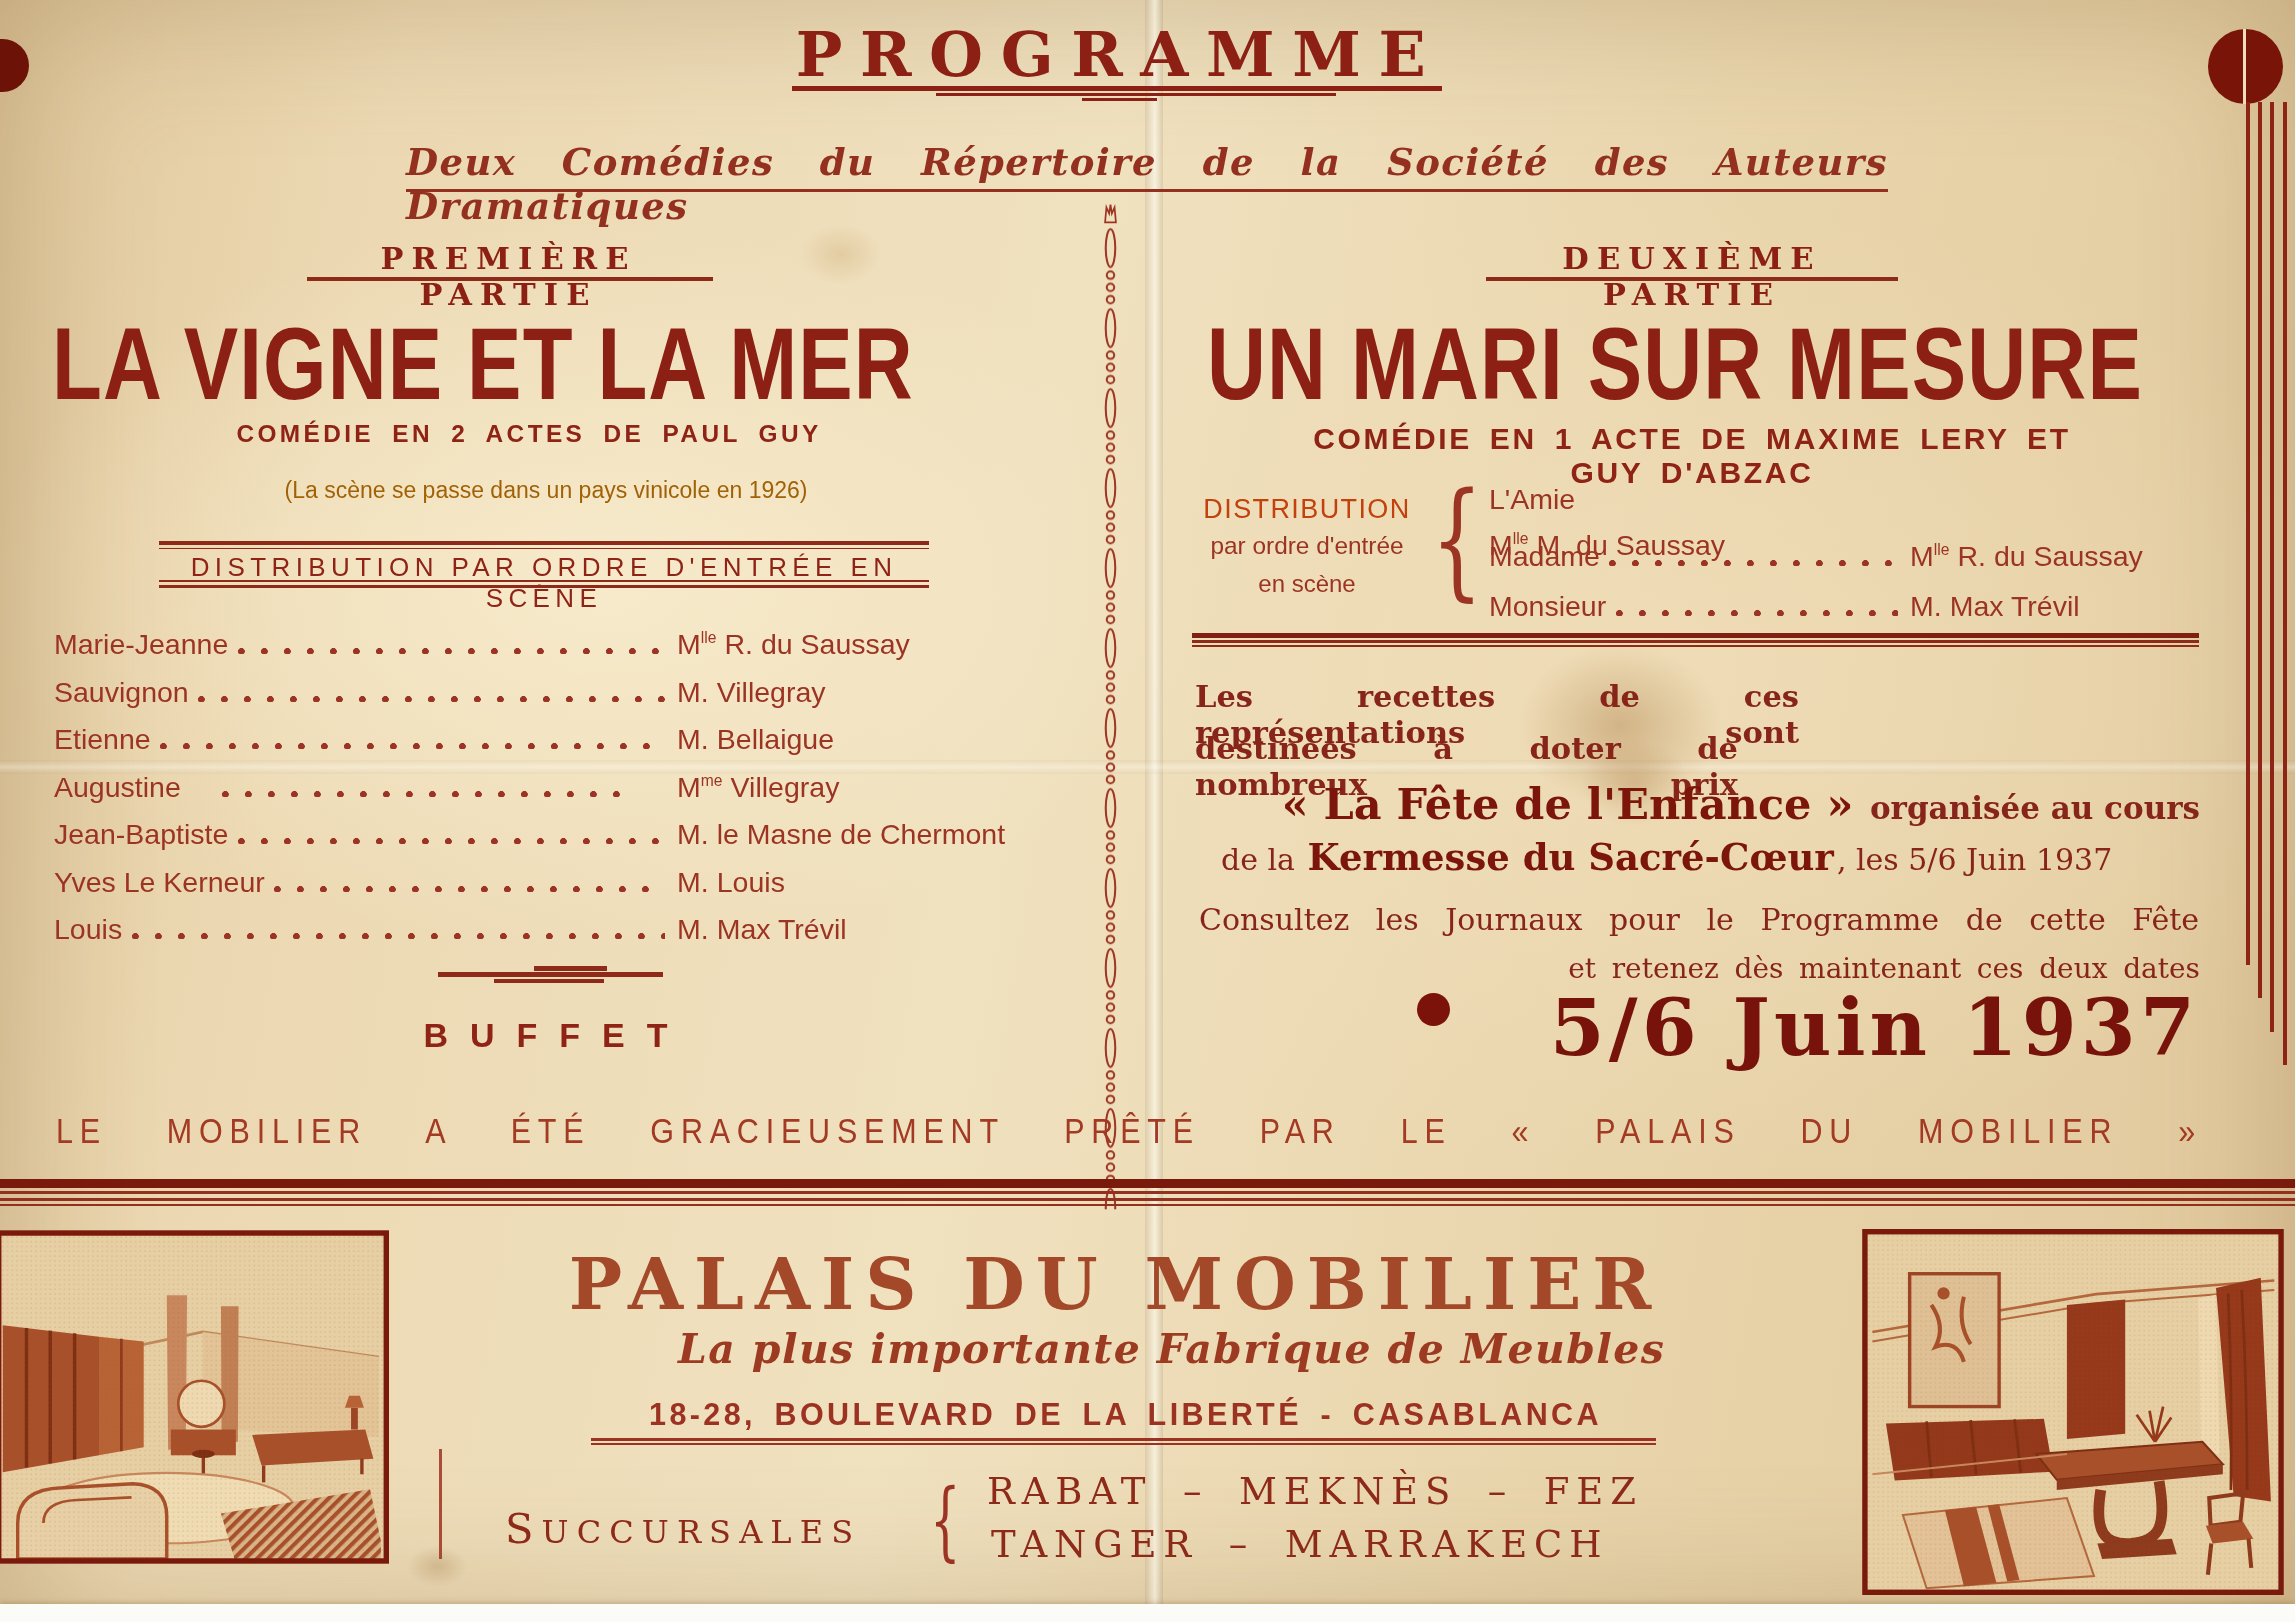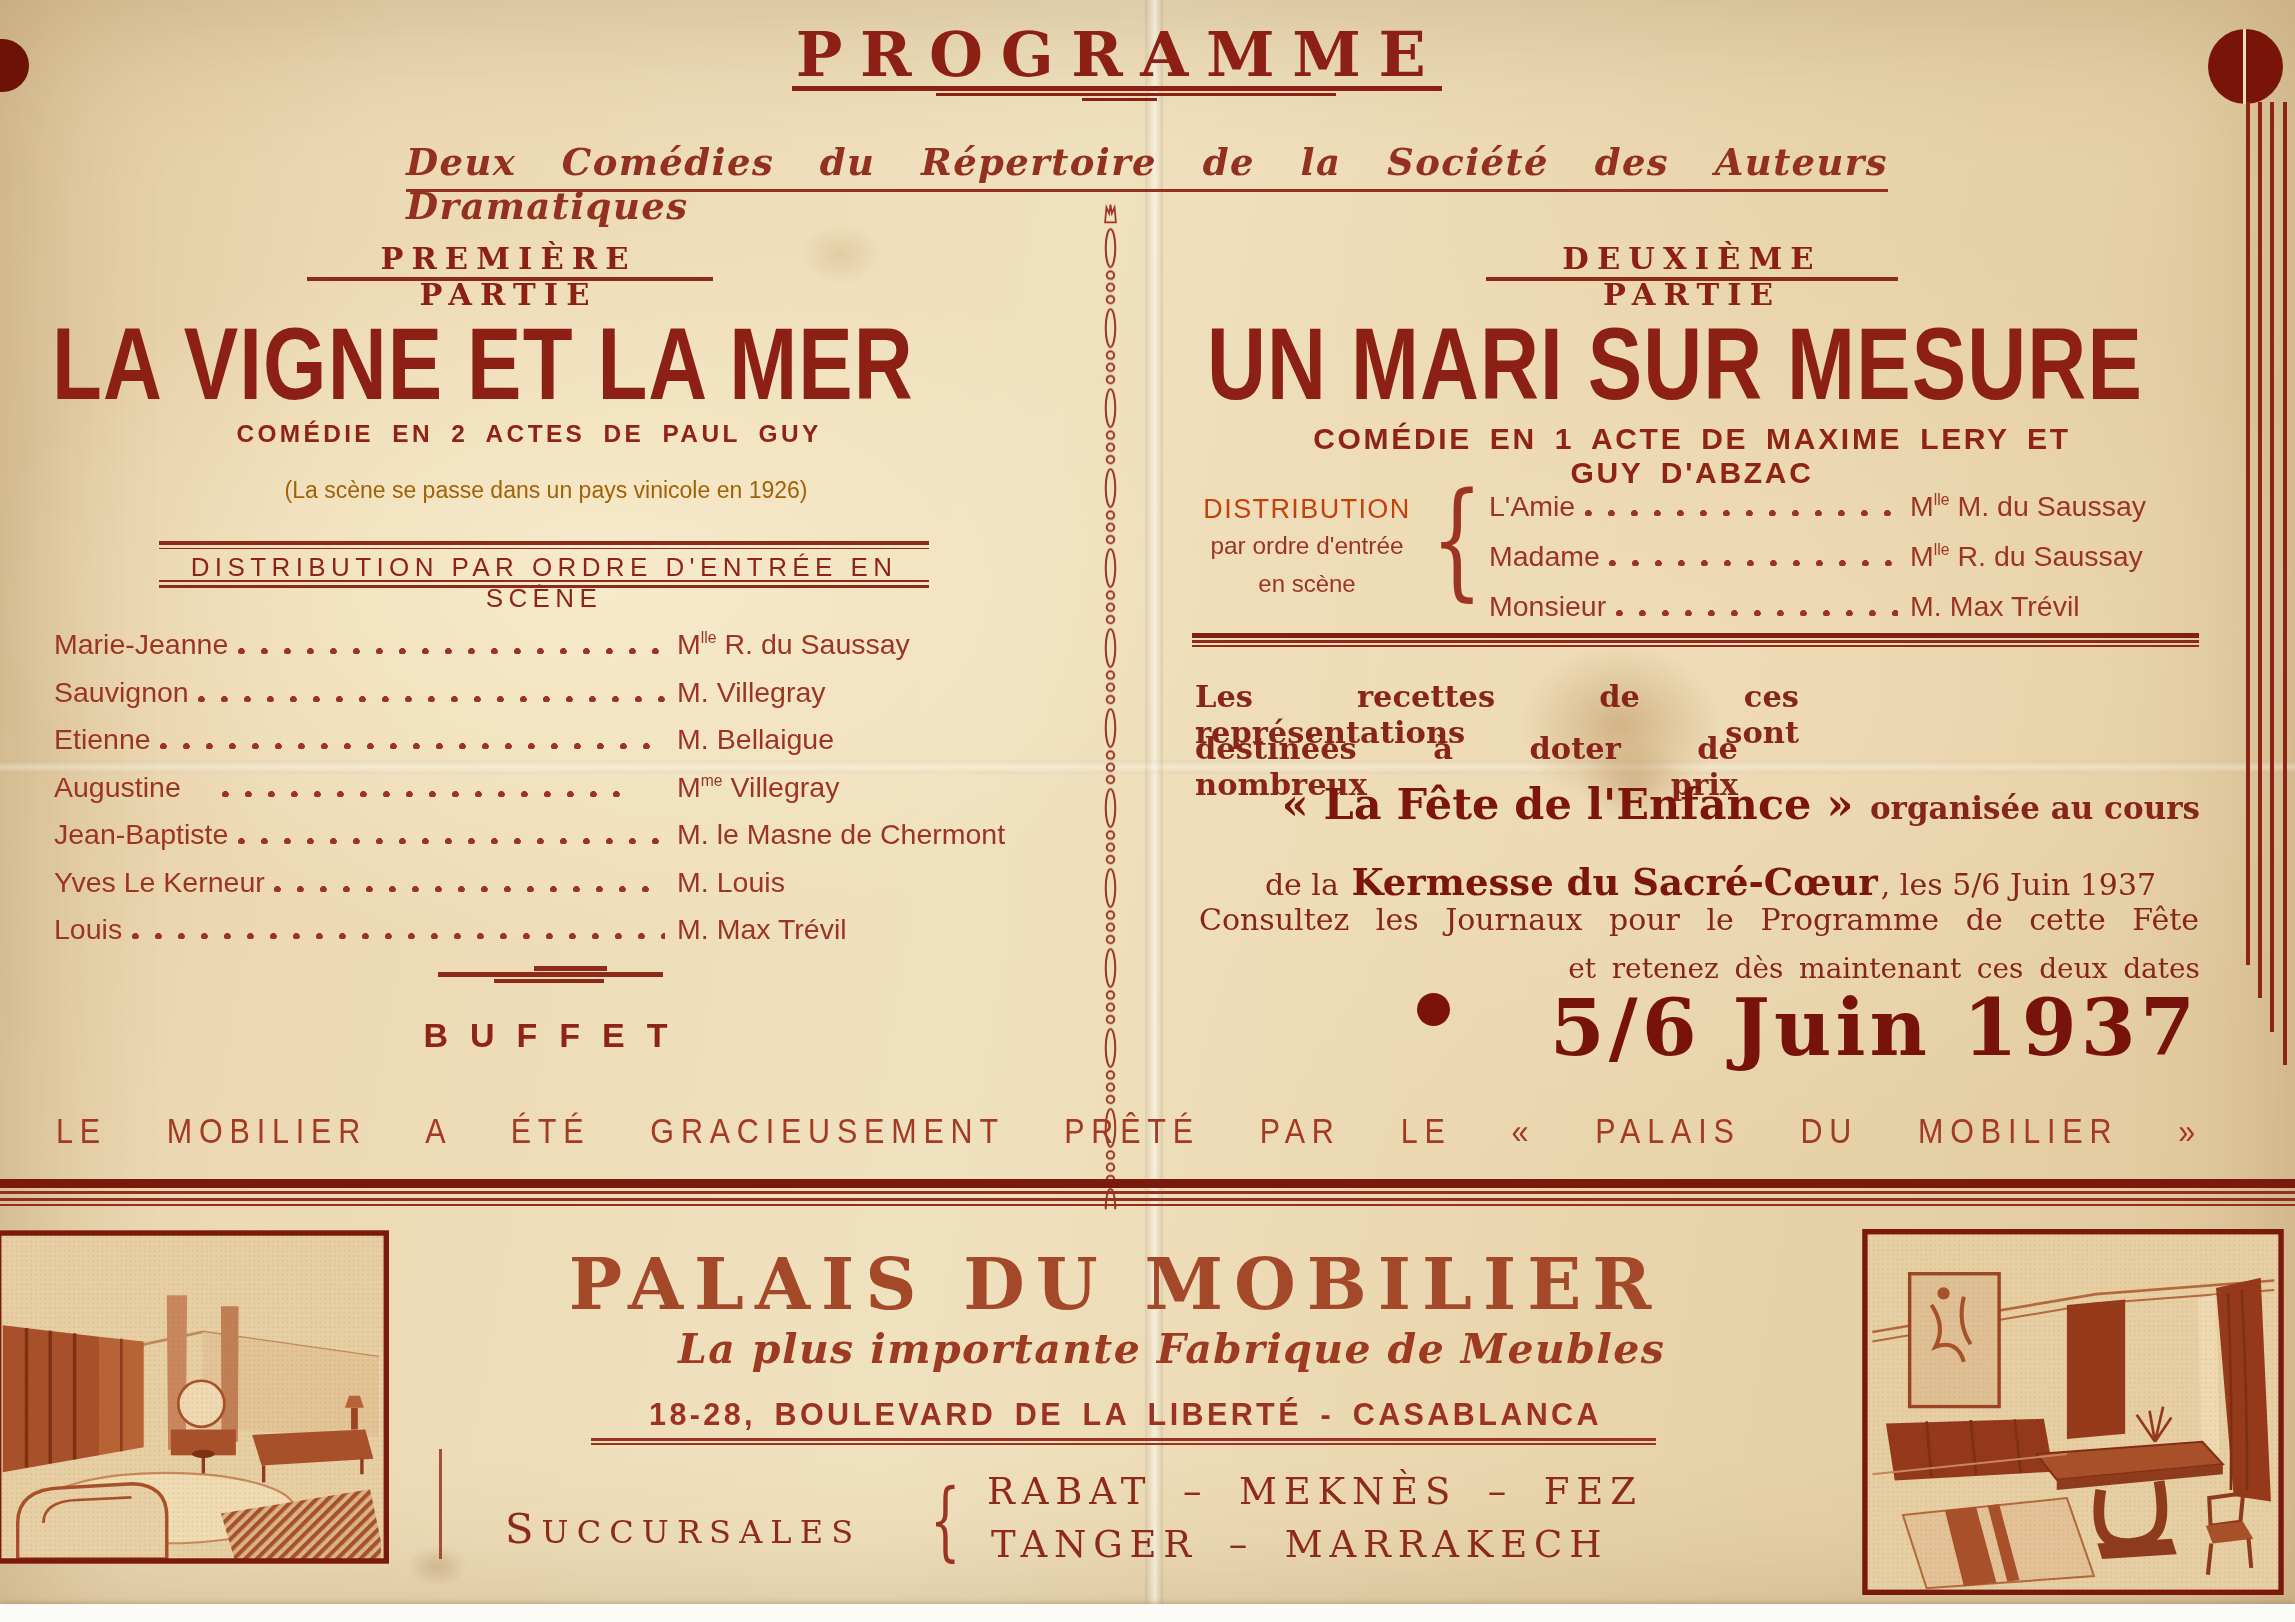--- a/index.html
+++ b/index.html
@@ -169,21 +169,21 @@
 
   <div class="abs play-title" style="left:1207px;top:313px;">UN MARI SUR MESURE</div>
 
   <div class="abs byline center" style="left:1275px;top:422px;width:834px;font-size:30px;letter-spacing:2.7px;word-spacing:6.8px;">COMÉDIE EN 1 ACTE DE MAXIME LERY ET GUY D'ABZAC</div>
 
   <div class="abs sans center" style="left:1195px;top:494px;width:224px;font-size:27px;letter-spacing:1.4px;color:#c2410c;">DISTRIBUTION</div>
   <div class="abs sans center" style="left:1195px;top:532px;width:224px;font-size:24.4px;color:#9c3424;">par ordre d'entrée</div>
   <div class="abs sans center" style="left:1195px;top:570px;width:224px;font-size:24px;color:#9c3424;">en scène</div>
   <div class="abs brace" style="left:1431px;top:475px;font-size:102px;transform:scale(.8,1.25);">{</div>
 
-  <div class="cast-row" style="left:1489px;top:483px;width:711px;">
+  <div class="cast-row" style="left:1489px;top:483px;width:711px;flex-direction:column;">
     <span class="role">L'Amie</span>
     <span class="leader"></span>
     <span class="actor" style="width:290px;"><span>M</span><sup>lle</sup><span class="nm">M. du Saussay</span></span>
   </div>
   <div class="cast-row" style="left:1489px;top:533px;width:711px;">
     <span class="role">Madame</span>
     <span class="leader"></span>
     <span class="actor" style="width:290px;"><span>M</span><sup>lle</sup><span class="nm">R. du Saussay</span></span>
   </div>
   <div class="cast-row" style="left:1489px;top:583px;width:711px;">
@@ -196,21 +196,21 @@
   <div class="rule" style="left:1192px;top:640px;width:1007px;height:2.7px;"></div>
   <div class="rule" style="left:1192px;top:645px;width:1007px;height:2px;"></div>
 
   <div class="abs goth jl" style="left:1195px;top:678px;width:604px;font-size:30.5px;word-spacing:15px;">Les recettes de ces représentations sont</div>
   <div class="abs goth jl" style="left:1195px;top:730px;width:543px;font-size:30.5px;word-spacing:17.6px;">destinées à doter de nombreux prix</div>
 
   <div class="abs nowrap" style="left:1221px;top:779px;width:979px;text-align:right;">
     <span class="goth" style="font-size:43px;color:#7c160b;">« La Fête de l'Enfance »</span>
     <span class="goth" style="font-size:31px;margin-left:13.6px;">organisée au cours</span>
   </div>
-  <div class="abs nowrap" style="left:1221px;top:835px;width:979px;text-align:center;margin-top:25px;">
+  <div class="abs nowrap" style="left:1221px;top:835px;width:979px;text-align:left;">
     <span class="gothlight" style="font-size:30px;">de la</span>
     <span class="goth" style="font-size:37px;color:#7c160b;margin-left:9.5px;">Kermesse du Sacré-Cœur</span>
     <span class="gothlight" style="font-size:30px;">, les 5/6 Juin 1937</span>
   </div>
 
   <div class="abs gothlight jl" style="left:1199px;top:902px;width:1000px;font-size:30px;word-spacing:16.3px;">Consultez les Journaux pour le Programme de cette Fête</div>
   <div class="abs gothlight" style="left:1221px;top:952px;width:979px;text-align:right;font-size:28px;word-spacing:6.8px;">et retenez dès maintenant ces deux dates</div>
 
   <div class="abs" style="left:1417px;top:993px;width:33px;height:33px;border-radius:50%;background:#7c130a;"></div>
   <div class="abs goth" style="left:1546px;top:981px;width:653px;text-align:right;font-size:79px;letter-spacing:4.1px;color:#77130a;">5/6 Juin 1937</div>

